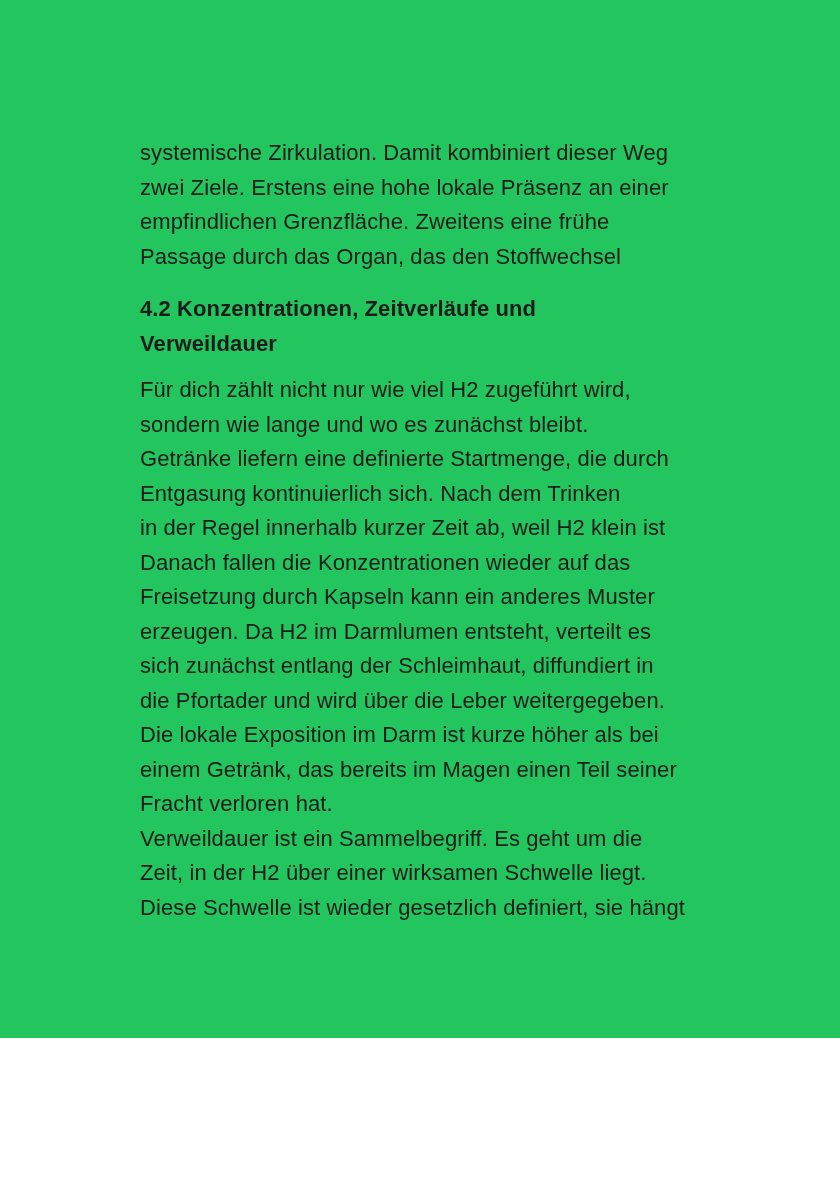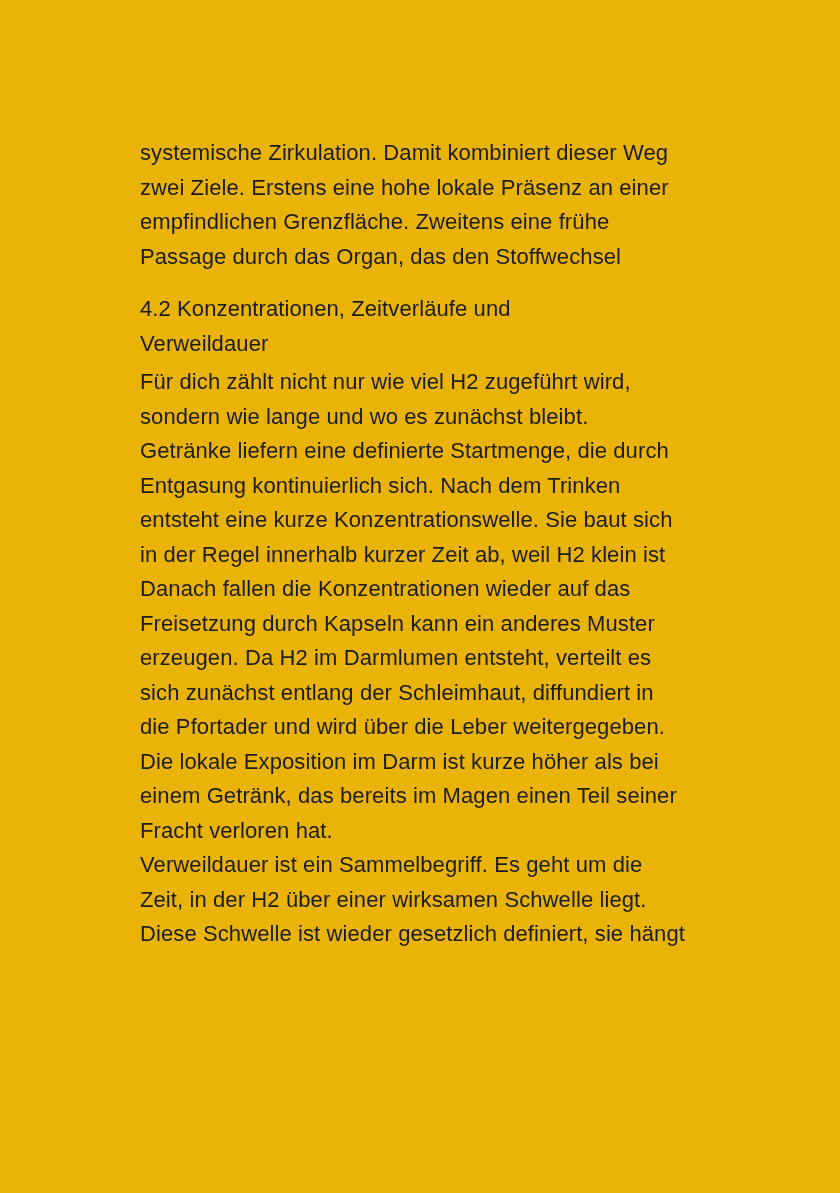--- a/index.html
+++ b/index.html
@@ -3,22 +3,22 @@
 <meta charset="utf-8">
 <style>
   html, body {
     margin: 0;
     padding: 0;
     background: #ffffff;
   }
   .canvas {
     position: relative;
     width: 840px;
-    height: 1193px;
-    background: #eab308;
+    height: 1038px;
+    background: #22c55e;
     overflow: hidden;
     font-family: "Liberation Sans", "DejaVu Sans", sans-serif;
     color: #1c1c1c;
   }
   .text-block {
     position: absolute;
     top: 136px;
     left: 140px;
     width: 572px;
   }
@@ -27,24 +27,24 @@
     padding: 0;
     font-size: 22px;
     font-weight: 400;
   }
   .line {
     line-height: 34.5px;
     white-space: nowrap;
     letter-spacing: 0.1px;
   }
   .heading {
-    margin: 18px 0 4px 0;
+    margin: 18px 0 12px 0;
     padding: 0;
     font-size: 22px;
-    font-weight: 400;
+    font-weight: 700;
   }
   .heading .line {
     line-height: 34.5px;
   }
 </style>
 </head>
 <body>
 
 <div class="canvas">
   <div class="text-block">
@@ -71,21 +71,20 @@
     <div class="para">
 
         <div class="line">Für dich zählt nicht nur wie viel H2 zugeführt wird,</div>
 
         <div class="line">sondern wie lange und wo es zunächst bleibt.</div>
 
         <div class="line">Getränke liefern eine definierte Startmenge, die durch</div>
 
         <div class="line">Entgasung kontinuierlich sich. Nach dem Trinken</div>
 
-        <div class="line">entsteht eine kurze Konzentrationswelle. Sie baut sich</div>
 
         <div class="line">in der Regel innerhalb kurzer Zeit ab, weil H2 klein ist</div>
 
 
 
         <div class="line">Danach fallen die Konzentrationen wieder auf das</div>
 
 
         <div class="line">Freisetzung durch Kapseln kann ein anderes Muster</div>
 

